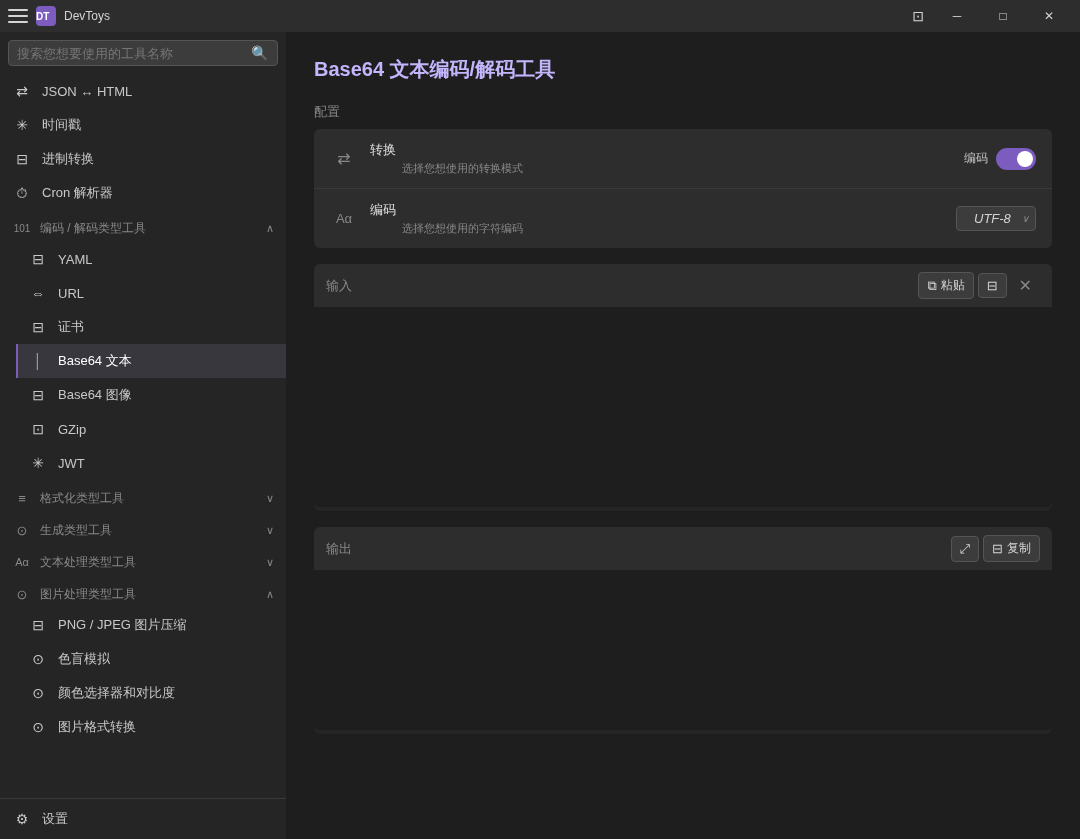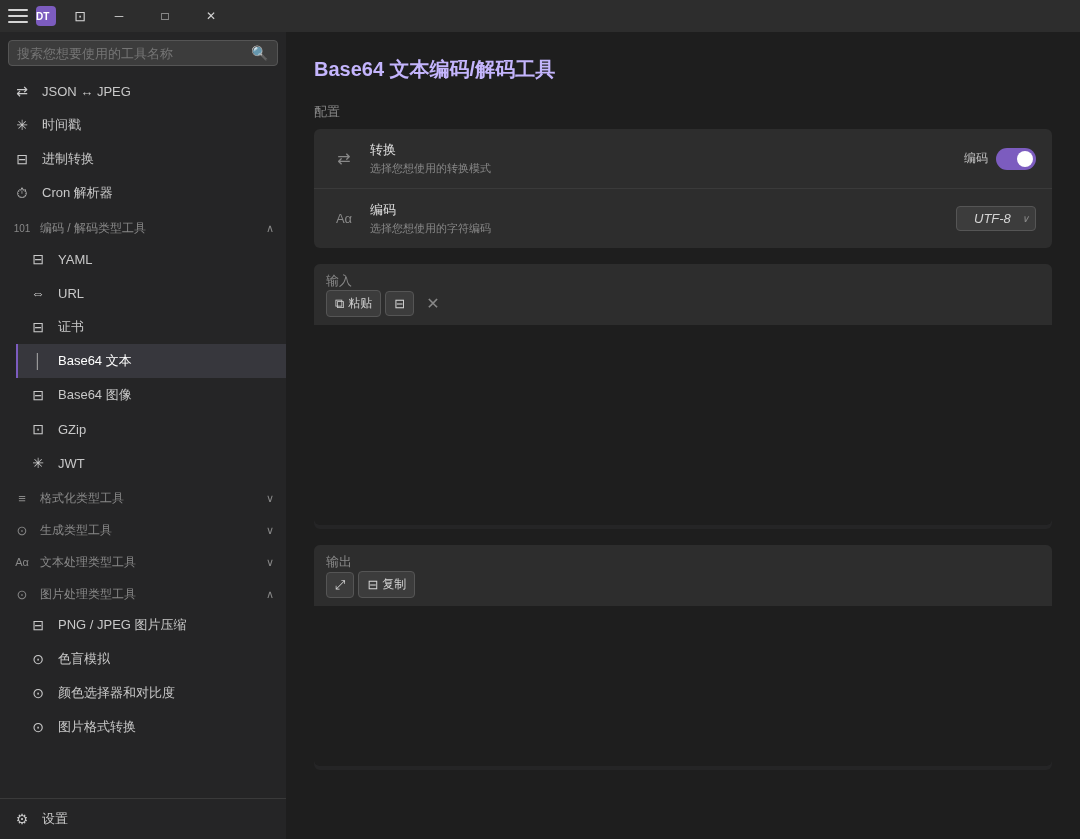--- a/index.html
+++ b/index.html
@@ -228,20 +228,21 @@
       flex: 1;
     }
     .config-name {
       font-size: 13px;
       color: #e0e0e0;
       margin-bottom: 2px;
     }
     .config-desc {
       font-size: 11px;
       color: #888;
+      margin-left: 32px;
     }
     .config-control {
       display: flex;
       align-items: center;
       gap: 8px;
     }
     .control-label {
       font-size: 12px;
       color: #c0c0c0;
     }
@@ -286,24 +287,24 @@
       color: #888;
     }
     
     .io-area {
       background: #252526;
       border-radius: 6px;
       margin-bottom: 16px;
     }
     .io-header {
       display: flex;
+      align-items: center;
       padding: 8px 12px;
       background: #2d2d2d;
       border-radius: 6px 6px 0 0;
-      flex-direction: column;
     }
     .io-label {
       font-size: 13px;
       color: #888;
       flex: 1;
     }
     .io-toolbar {
       display: flex;
       align-items: center;
       gap: 4px;
@@ -371,40 +372,41 @@
 
 <div class="titlebar">
   <div class="titlebar-menu-icon">
     <span></span>
       <span></span>
       <span></span>
   </div>
   <div class="titlebar-logo">
     <span>DT</span>
   </div>
+  <span class="titlebar-title">DevToys</span>
   <div class="titlebar-snap">⊡</div>
   <div class="titlebar-controls">
     <div class="titlebar-btn">─</div>
     <div class="titlebar-btn">□</div>
     <div class="titlebar-btn close">✕</div>
   </div>
 </div>
 
 <div class="app-body">
 
   <div class="sidebar">
 
     <div class="search-box">
       <input class="search-input" type="text" placeholder="搜索您想要使用的工具名称" style="">
       <span class="search-icon">🔍</span>
     </div>
 
     <div class="sidebar-item">
       <span class="item-icon">⇄</span>
-      <span>JSON ↔ JPEG</span>
+      <span>JSON ↔ HTML</span>
     </div>
     <div class="sidebar-item">
       <span class="item-icon">✳</span>
       <span>时间戳</span>
     </div>
     <div class="sidebar-item">
       <span class="item-icon">⊟</span>
       <span>进制转换</span>
     </div>
     <div class="sidebar-item">

